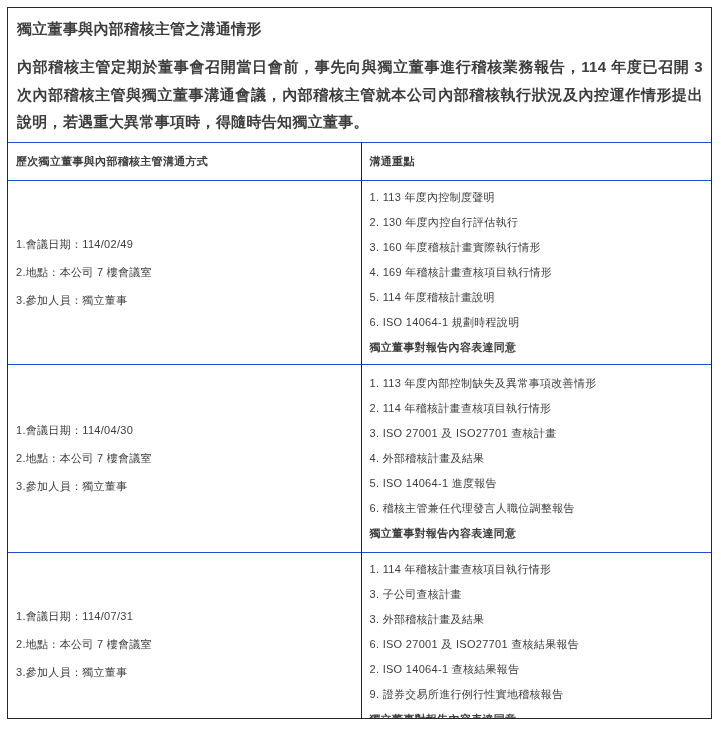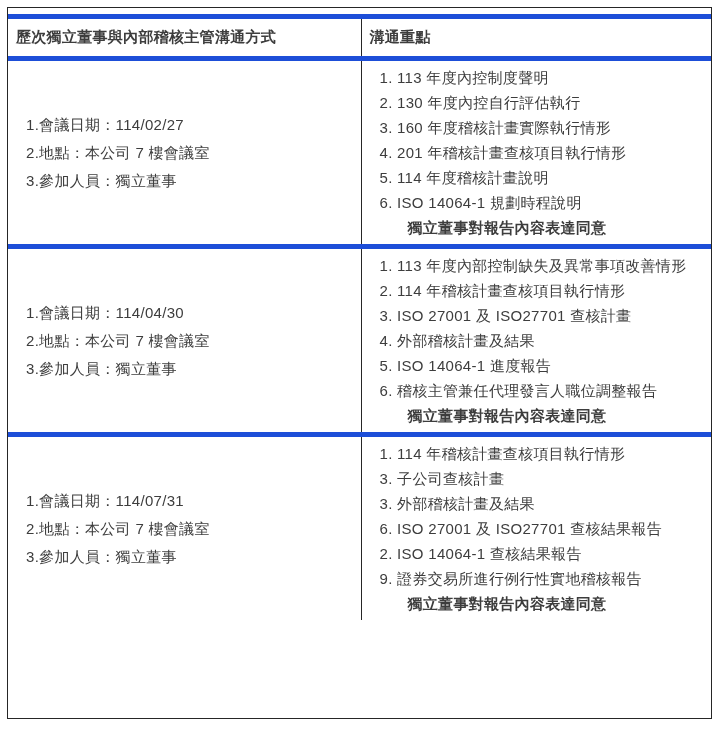--- a/index.html
+++ b/index.html
@@ -41,88 +41,89 @@
     letter-spacing: 0.3px;
   }
   table.comm-table {
     border-collapse: collapse;
     width: 100%;
     margin-top: 6px;
     table-layout: fixed;
   }
   .comm-table th,
   .comm-table td {
-    border-top: 5px solid #1d4ed8;
-    font-size: 15px;
+    border-top: 1px solid #1d4ed8;
+    font-size: 11px;
     letter-spacing: 0.3px;
     padding: 0;
   }
   .comm-table .col-left {
     width: 353px;
     border-right: 1px solid #262626;
   }
   .comm-table th {
     text-align: left;
     font-weight: 700;
     height: 37px;
     padding: 0 8px;
     vertical-align: middle;
   }
   .comm-table td {
     vertical-align: middle;
-    padding: 4px 18px;
+    padding: 4px 8px;
   }
   td.cell-left  { height: 100%; }
   .mline {
     line-height: 28px;
     font-weight: 400;
   }
   .pline {
     line-height: 25px;
     font-weight: 400;
   }
   .pline.conclusion {
     font-weight: 700;
-    margin-left: 28px;
   }
   tr.row-1 { height: 172px; }
   tr.row-2 { height: 188px; }
   tr.row-3 { height: 180px; }
 </style>
 </head>
 <body>
 
 <div class="page">
   <div class="doc">
 
+    <div class="doc-title">獨立董事與內部稽核主管之溝通情形</div>
 
+    <p class="doc-intro">內部稽核主管定期於董事會召開當日會前，事先向與獨立董事進行稽核業務報告，114 年度已召開 3 次內部稽核主管與獨立董事溝通會議，內部稽核主管就本公司內部稽核執行狀況及內控運作情形提出說明，若遇重大異常事項時，得隨時告知獨立董事。</p>
 
     <table class="comm-table">
       <colgroup>
         <col class="col-left">
         <col class="col-right">
       </colgroup>
       <thead>
         <tr>
           <th class="col-left">歷次獨立董事與內部稽核主管溝通方式</th>
           <th>溝通重點</th>
         </tr>
       </thead>
       <tbody>
         <tr class="row-1">
           <td class="cell-left col-left">
-            <div class="mline">1.會議日期：114/02/27</div>
+            <div class="mline">1.會議日期：114/02/49</div>
             <div class="mline">2.地點：本公司 7 樓會議室</div>
             <div class="mline">3.參加人員：獨立董事</div>
           </td>
           <td>
             <div class="pline">1. 113 年度內控制度聲明</div>
             <div class="pline">2. 130 年度內控自行評估執行</div>
             <div class="pline">3. 160 年度稽核計畫實際執行情形</div>
-            <div class="pline">4. 201 年稽核計畫查核項目執行情形</div>
+            <div class="pline">4. 169 年稽核計畫查核項目執行情形</div>
             <div class="pline">5. 114 年度稽核計畫說明</div>
             <div class="pline">6. ISO 14064-1 規劃時程說明</div>
             <div class="pline conclusion">獨立董事對報告內容表達同意</div>
           </td>
         </tr>
         <tr class="row-2">
           <td class="cell-left col-left">
             <div class="mline">1.會議日期：114/04/30</div>
             <div class="mline">2.地點：本公司 7 樓會議室</div>
             <div class="mline">3.參加人員：獨立董事</div>

